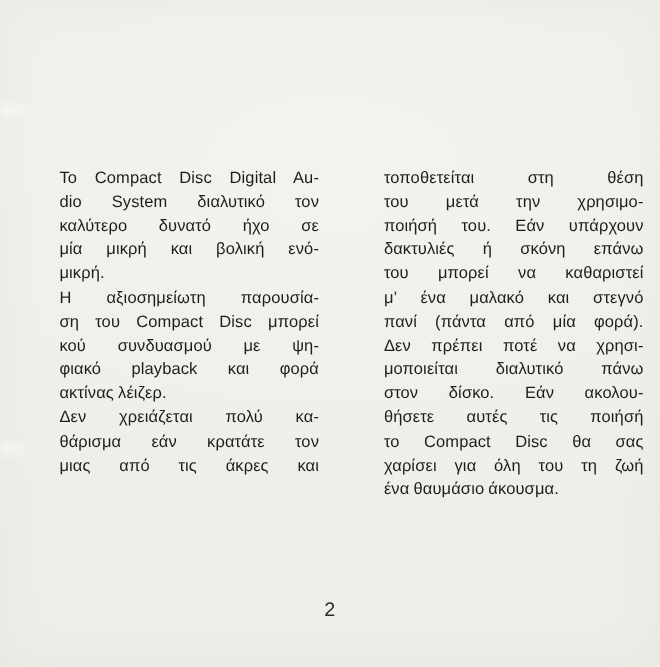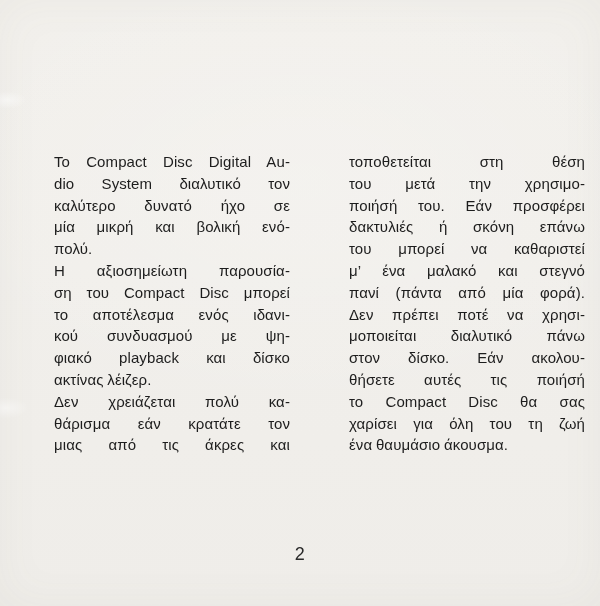--- a/index.html
+++ b/index.html
@@ -58,36 +58,35 @@
 </head>
 <body>
 
 <div class="page">
 
   <div class="col col-left">
     <div class="line">Το Compact Disc Digital Au-</div>
     <div class="line">dio System διαλυτικό τον</div>
     <div class="line">καλύτερο δυνατό ήχο σε</div>
     <div class="line">μία μικρή και βολική ενό-</div>
-    <div class="line endline">πολύ.</div>
+    <div class="line endline">μικρή.</div>
     <div class="line">Η αξιοσημείωτη παρουσία-</div>
     <div class="line">ση του Compact Disc μπορεί</div>
-    <div class="line">το αποτέλεσμα ενός ιδανι-</div>
     <div class="line">κού συνδυασμού με ψη-</div>
-    <div class="line">φιακό playback και δίσκο</div>
+    <div class="line">φιακό playback και φορά</div>
     <div class="line endline">ακτίνας λέιζερ.</div>
     <div class="line">Δεν χρειάζεται πολύ κα-</div>
     <div class="line">θάρισμα εάν κρατάτε τον</div>
     <div class="line">μιας από τις άκρες και</div>
   </div>
 
   <div class="col col-right">
     <div class="line">τοποθετείται στη θέση</div>
     <div class="line">του μετά την χρησιμο-</div>
-    <div class="line">ποιήσή του. Εάν προσφέρει</div>
+    <div class="line">ποιήσή του. Εάν υπάρχουν</div>
     <div class="line">δακτυλιές ή σκόνη επάνω</div>
     <div class="line">του μπορεί να καθαριστεί</div>
     <div class="line">μ’ ένα μαλακό και στεγνό</div>
     <div class="line">πανί (πάντα από μία φορά).</div>
     <div class="line">Δεν πρέπει ποτέ να χρησι-</div>
     <div class="line">μοποιείται διαλυτικό πάνω</div>
     <div class="line">στον δίσκο. Εάν ακολου-</div>
     <div class="line">θήσετε αυτές τις ποιήσή</div>
     <div class="line">το Compact Disc θα σας</div>
     <div class="line">χαρίσει για όλη του τη ζωή</div>

